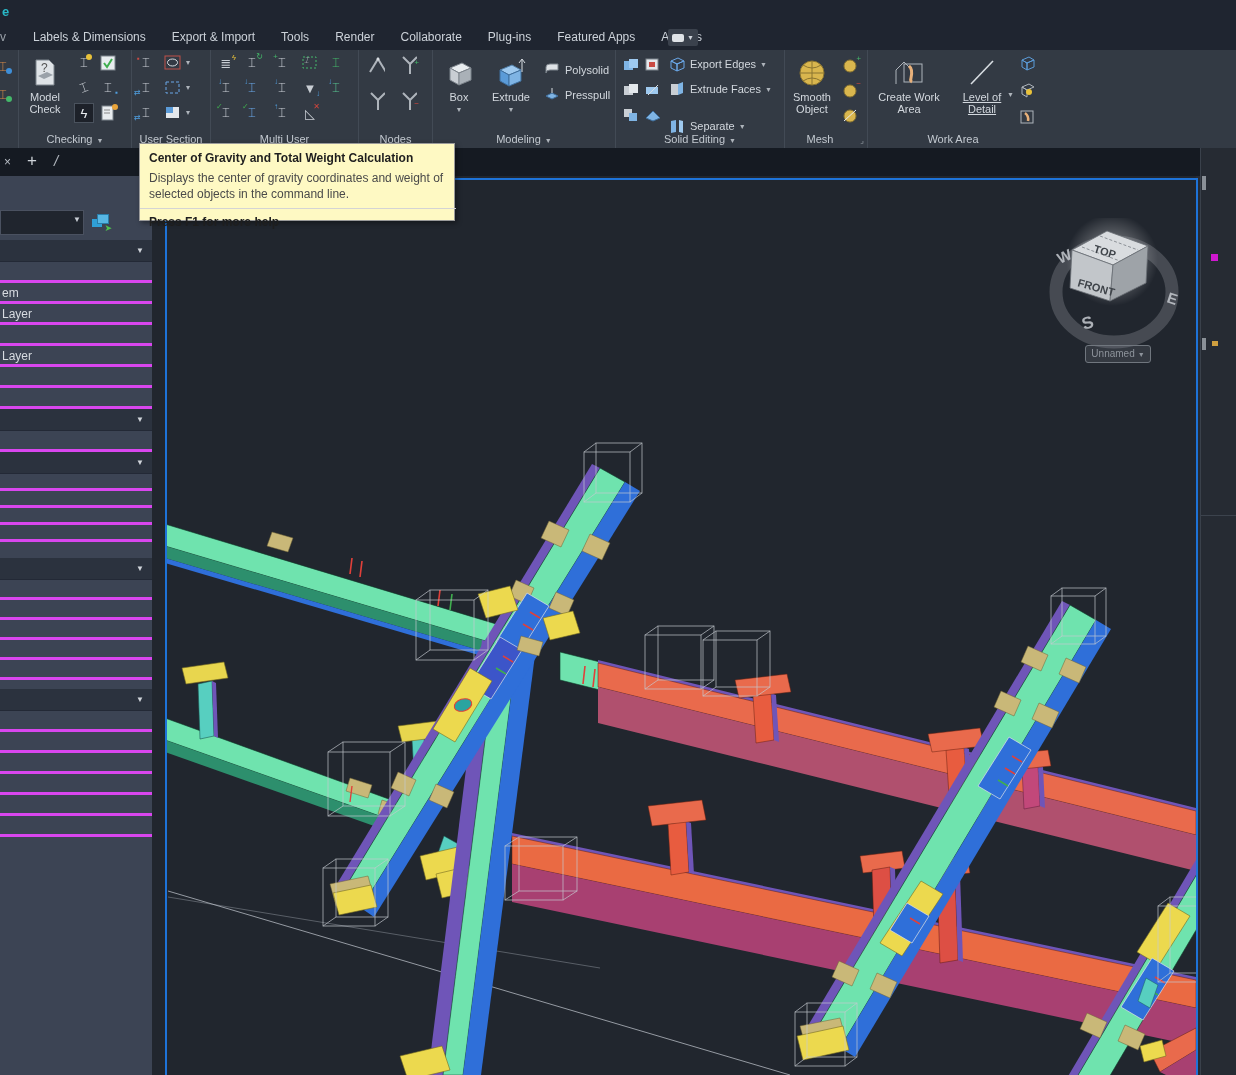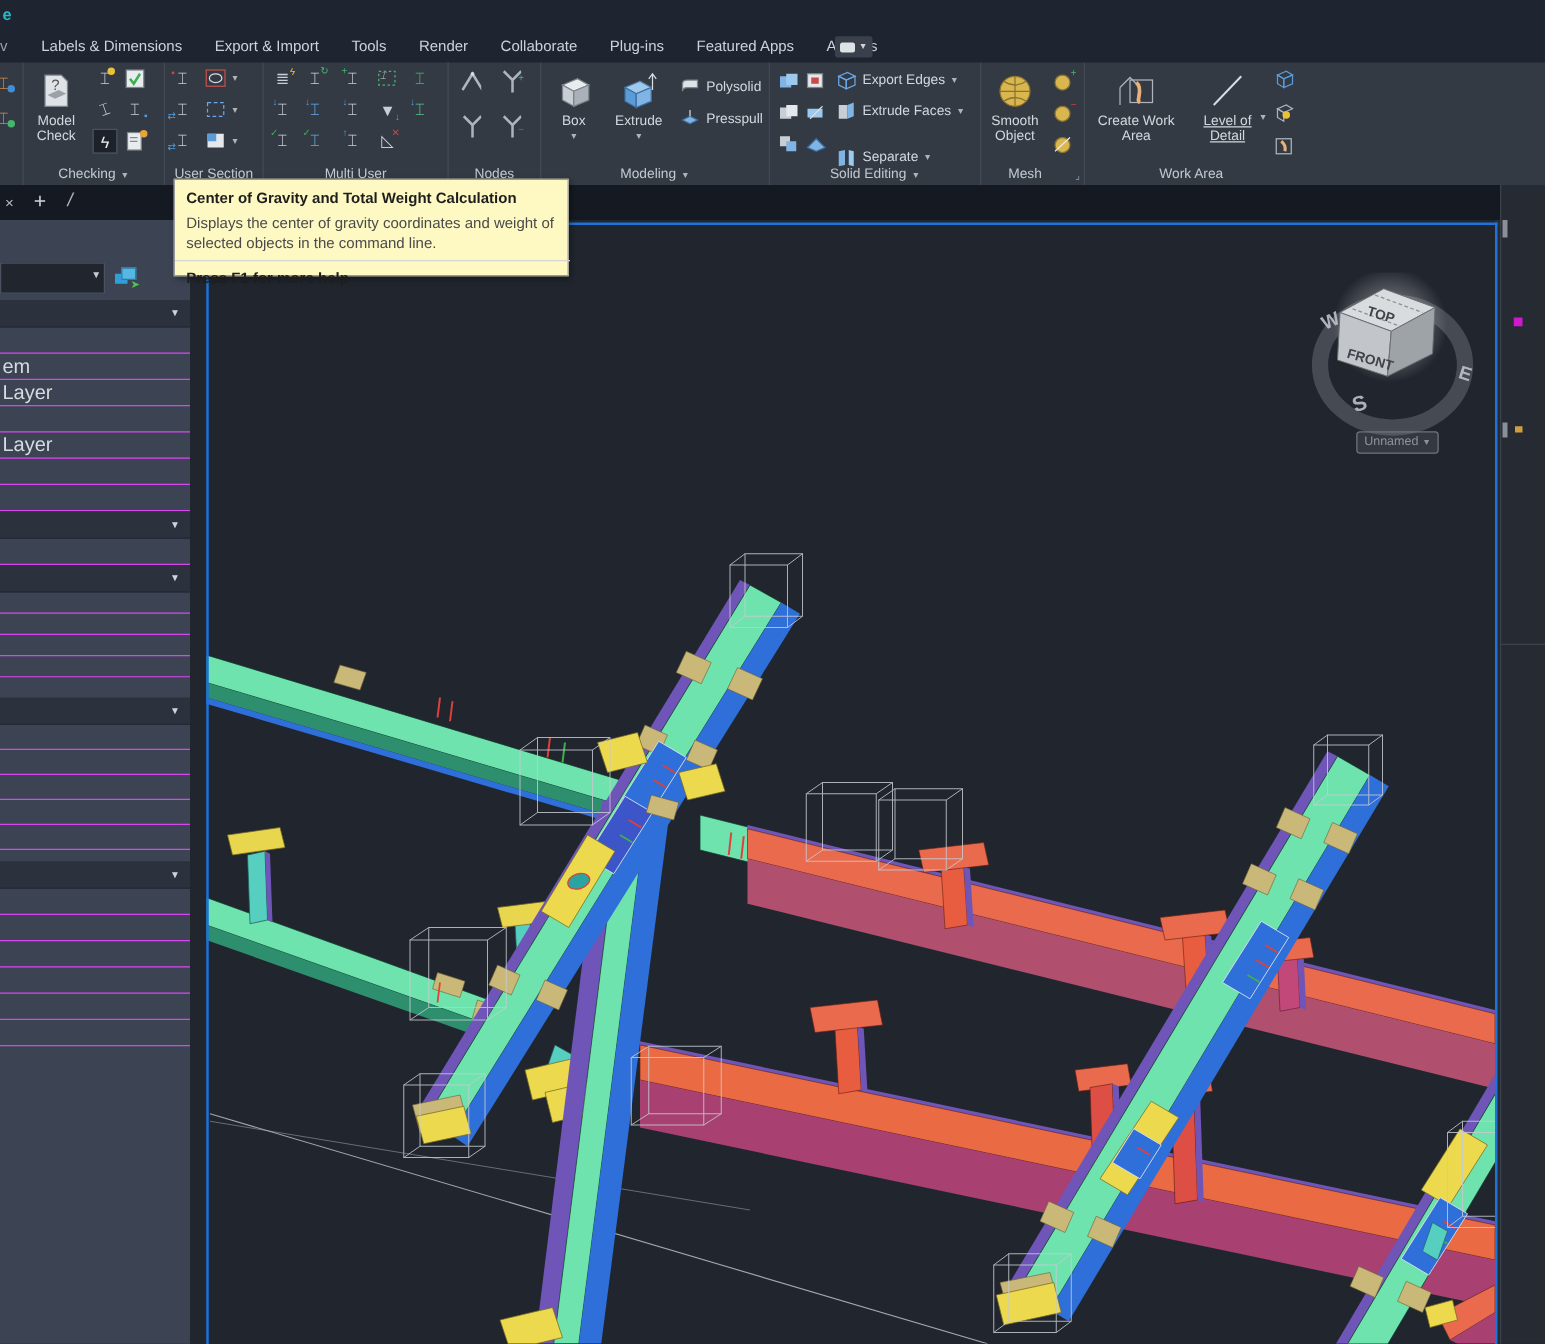--- a/index.html
+++ b/index.html
@@ -38,21 +38,21 @@
   #sidebar{position:absolute;left:0;top:176px;width:152px;height:899px;background:#3c4454;}
   #sidebar .combo{position:absolute;left:0;top:34px;width:82px;height:23px;background:#20252e;border:1px solid #4a5160;}
   #sidebar .combo .dd{position:absolute;right:2px;top:4px;font-size:8px;color:#c7ccd3;}
   #sidebar .combo-icon{position:absolute;left:90px;top:37px;width:20px;height:18px;}
   #sidebar .combo-icon .r1{position:absolute;left:2px;top:6px;width:10px;height:8px;background:#2f9fd6;}
   #sidebar .combo-icon .r2{position:absolute;left:7px;top:1px;width:10px;height:8px;background:#57b7e4;border:1px solid #2a7da8;}
   #sidebar .combo-icon .g{position:absolute;right:-2px;bottom:-2px;color:#4fc24f;font-size:9px;font-weight:bold;}
   #sidebar .flow{position:absolute;left:0;top:64px;width:152px;}
   .shead{height:21px;background:#2b323e;border-bottom:1px solid #232936;position:relative;}
   .shead .dd{position:absolute;right:8px;top:6px;font-size:8px;color:#d0d4da;}
-  .prow{height:21px;border-bottom:1px solid #d946ef;color:#d7dbe1;font-size:16px;line-height:21px;padding-left:2px;box-sizing:border-box;}
+  .prow{height:21px;border-bottom:3px solid #d946ef;color:#d7dbe1;font-size:12px;line-height:21px;padding-left:2px;box-sizing:border-box;}
   .prow.s{height:17px;line-height:17px;}
   .prow.m{height:20px;line-height:20px;}
   .gap{background:#3c4454;}
   
   #vp-gap{position:absolute;left:152px;top:176px;width:1048px;height:899px;background:#262b34;}
   #viewport{position:absolute;left:152px;top:176px;width:1044px;height:899px;background:#21262e;overflow:hidden;}
   #vframe{position:absolute;left:165px;top:178px;width:1029px;height:897px;border-left:2px solid #1e73d8;border-top:2px solid #1e73d8;border-right:2px solid #1e73d8;pointer-events:none;z-index:6;}
   #gutter{position:absolute;left:1200px;top:148px;width:36px;height:927px;background:#262b33;border-left:1px solid #3a414b;}
   #gutter .div1{position:absolute;left:0;top:367px;width:36px;height:1px;background:#3c434d;}
   #gutter .th1{position:absolute;left:1px;top:28px;width:4px;height:14px;background:#8a9097;}

